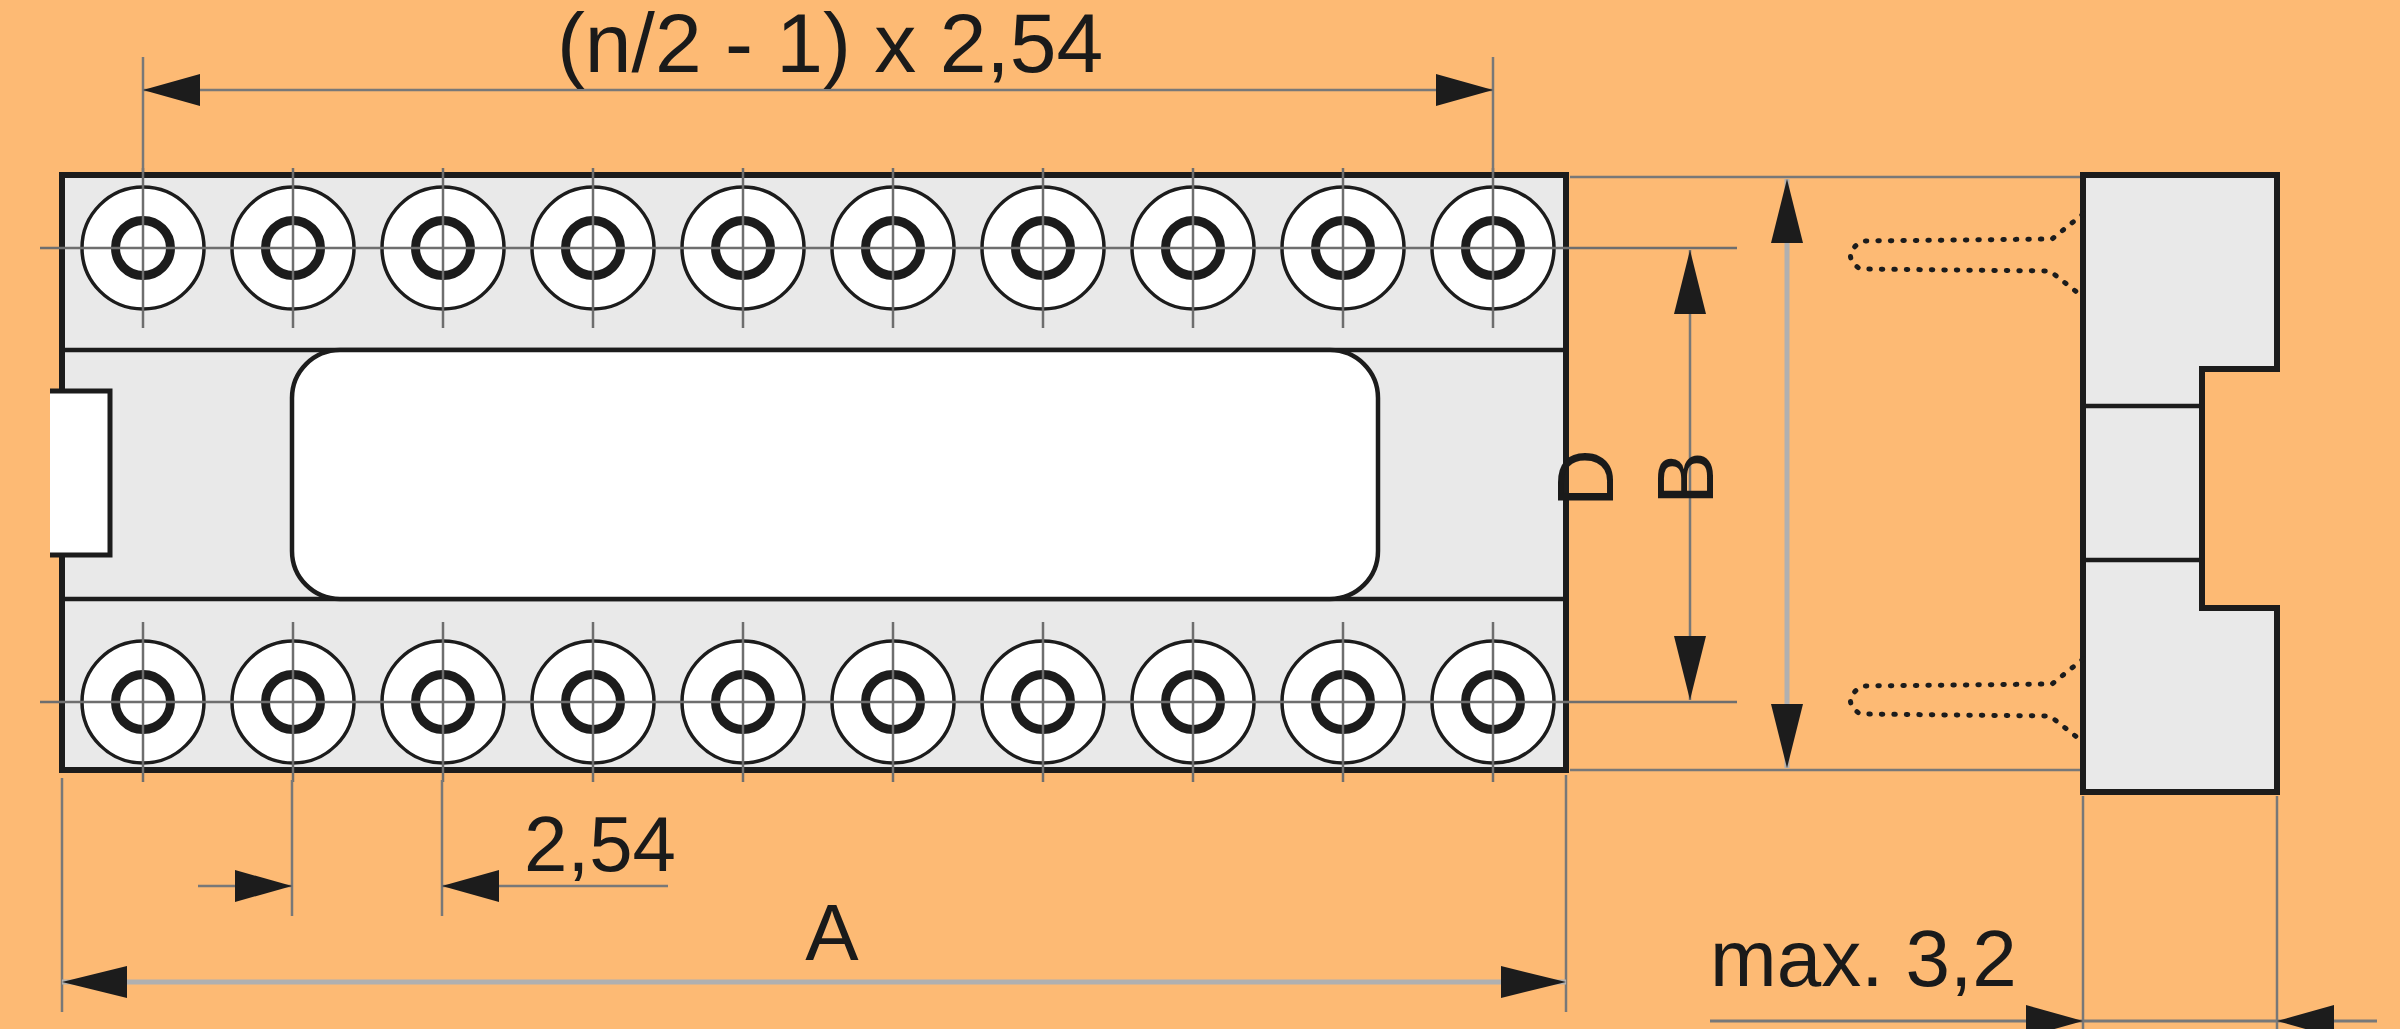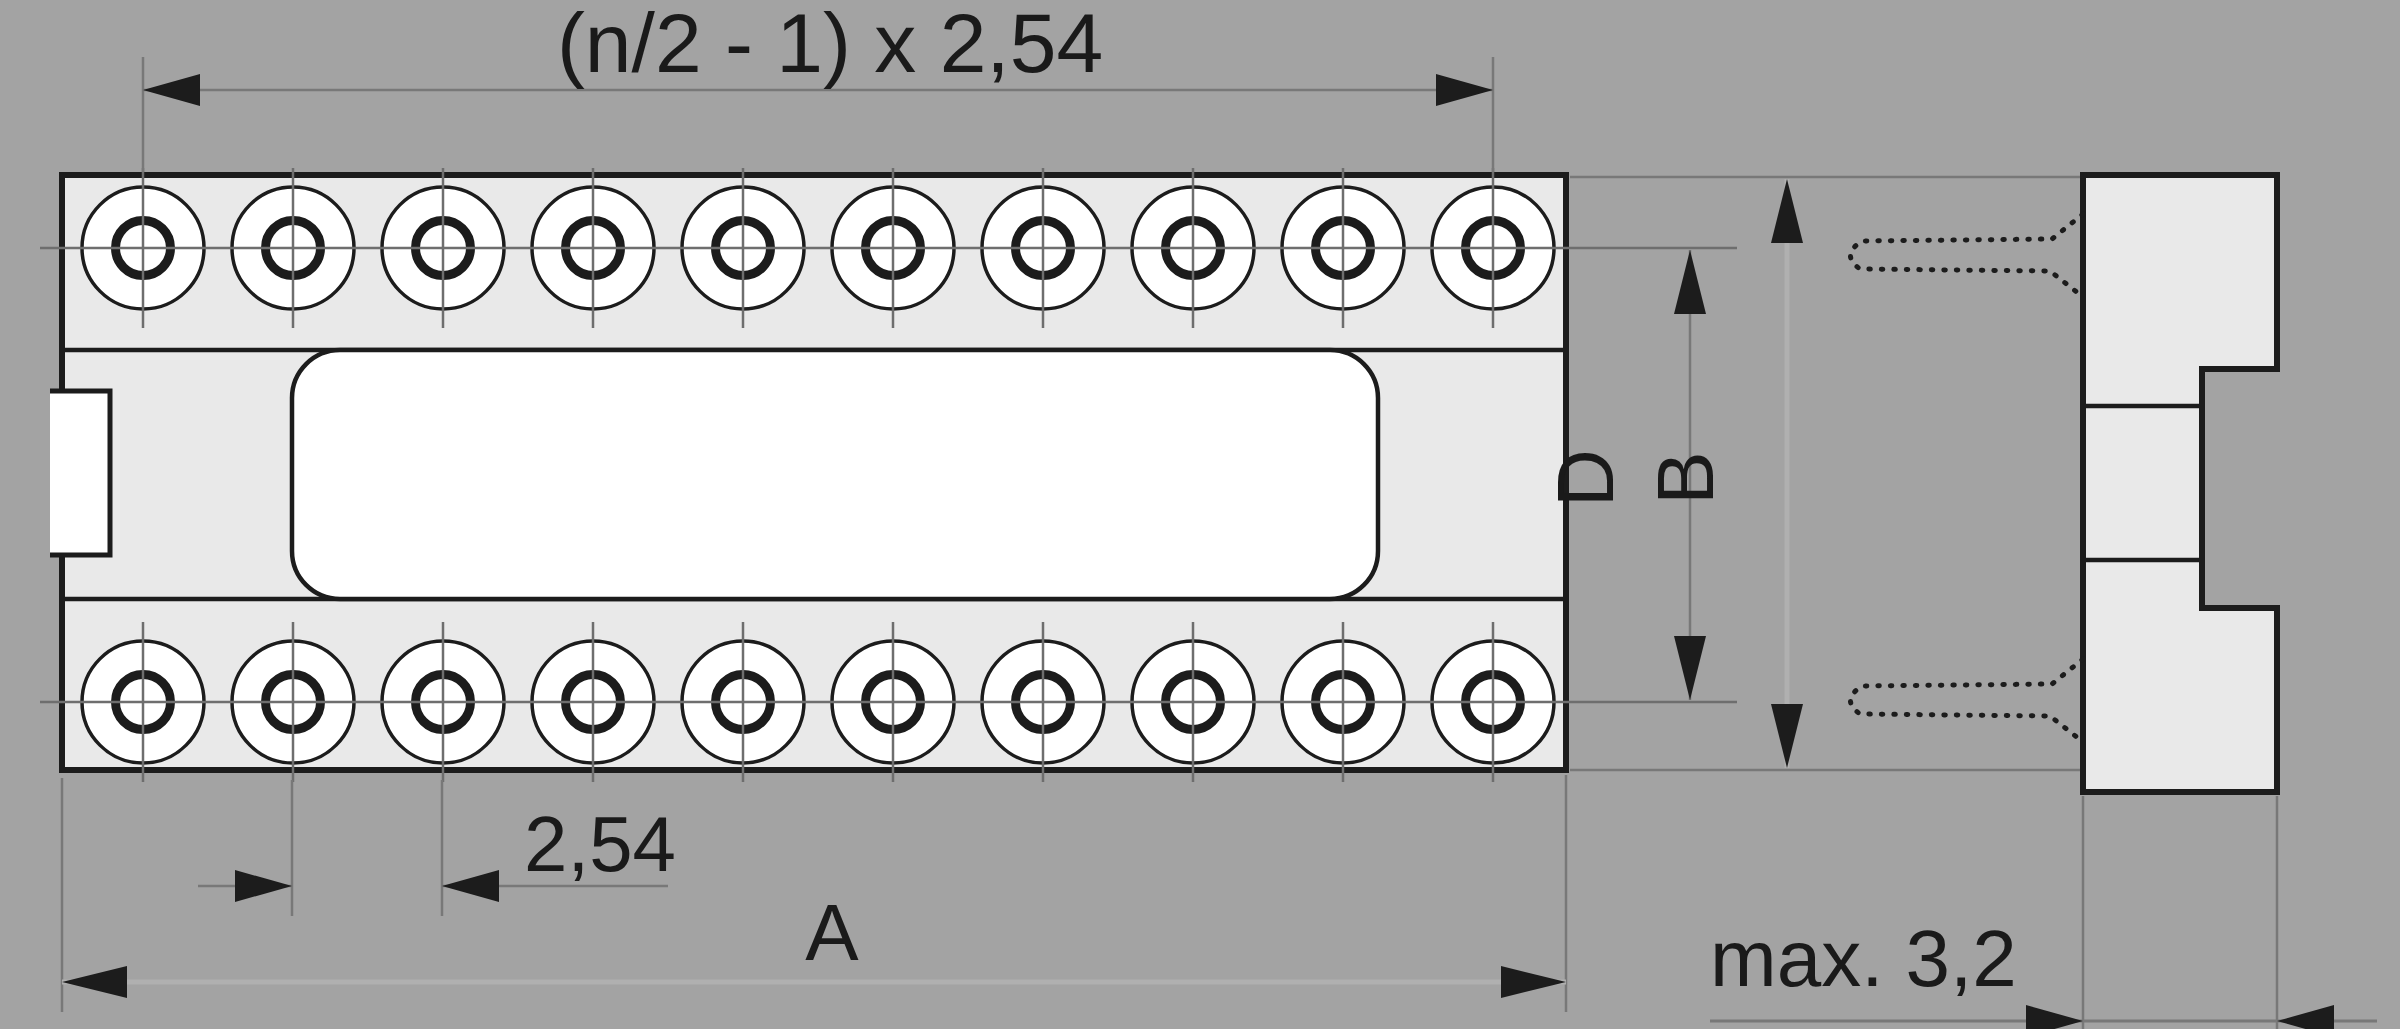--- a/index.html
+++ b/index.html
@@ -1,16 +1,16 @@
 <!DOCTYPE html>
 <html style="--body-fill: #e9e9e9; --outline: #1c1c1c; --dim-line: #787878; --dim-light: #b0b0b0; --centerline: #6e6e6e;"><head>
 <meta charset="utf-8">
 <style>
   html,body{margin:0;padding:0;background:#ffffff;}
-  .stage{position:relative;width:2400px;height:1029px;background:#a3a3a3;overflow:hidden;}
+  .stage{position:relative;width:2400px;height:1029px;background:#fdba74;overflow:hidden;}
   svg{display:block;}
   text{
     font-family:"Liberation Sans","DejaVu Sans",sans-serif;
     fill:#1a1a1a;
   }
   .dim-label{font-size:80px;}
   .dim-label-lg{font-size:84px;}
   .dim-label-sm{font-size:78px;}
 
   .fill-body{fill:var(--body-fill,#e9e9e9);stroke:var(--outline,#1c1c1c);stroke-width:6;}

